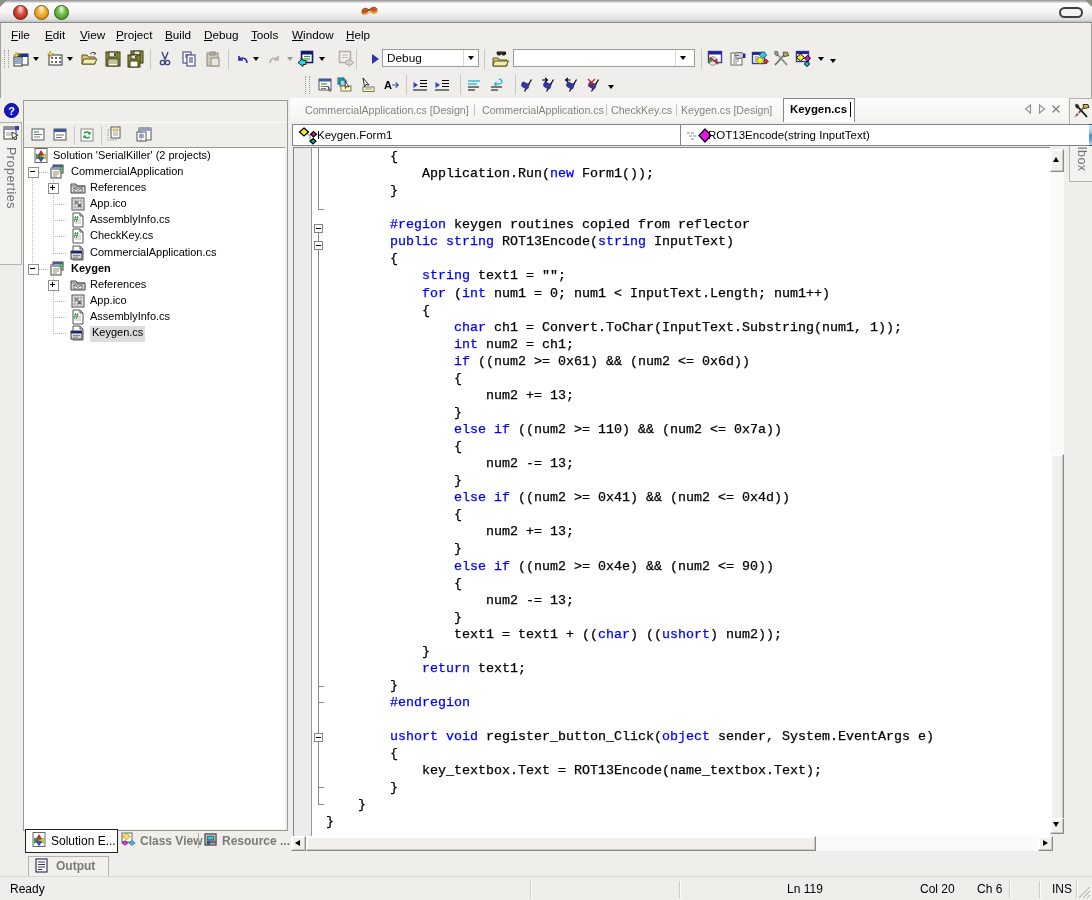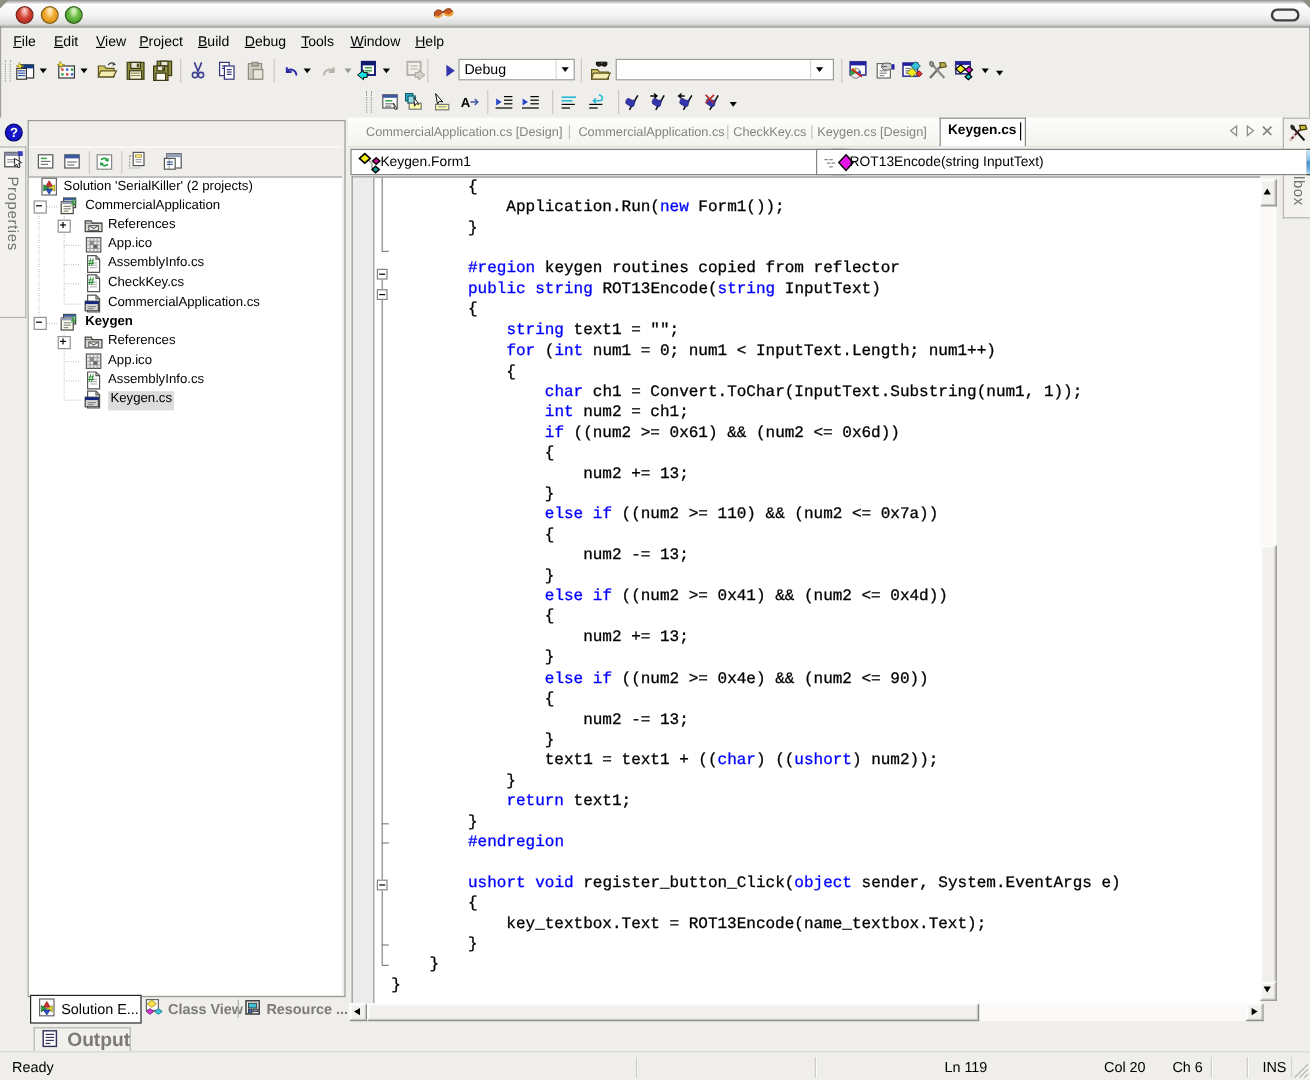--- a/index.html
+++ b/index.html
@@ -671,21 +671,21 @@
   <span class="btab" style="left:118px;top:5px;">Class View</span>
   <div class="abs" style="left:176px;top:4px;width:1px;height:15px;background:#abaaa5;"></div>
   <svg style="left:181px;top:3px" width="16" height="16" viewBox="0 0 16 16">
         <rect x="2" y="2" width="11" height="11" fill="#fff" stroke="#333" stroke-width="1.2"></rect>
         <rect x="4" y="4" width="7" height="4" fill="#3bc2d8" stroke="#333" stroke-width="0.8"></rect>
         <rect x="4" y="9" width="3" height="3" fill="#3a62d0" stroke="#333" stroke-width="0.8"></rect>
         <rect x="8" y="9" width="4" height="2" fill="#94a0b8" stroke="#333" stroke-width="0.8"></rect>
       </svg>
   <span class="btab" style="left:200px;top:5px;">Resource ...</span>
 </div>
-<div id="outrow" class="abs" style="left:22px;top:856px;width:1070px;height:20px;font-size:16px;">
+<div id="outrow" class="abs" style="left:22px;top:856px;width:1070px;height:20px;font-size:12px;">
   <div class="otab"></div>
   <svg style="left:12px;top:2px" width="15" height="15" viewBox="0 0 15 15">
         <rect x="2" y="1" width="11" height="13" fill="#fff" stroke="#33335a" stroke-width="1.2"></rect>
         <line x1="4" y1="4" x2="11" y2="4" stroke="#33335a"></line>
         <line x1="4" y1="6.5" x2="11" y2="6.5" stroke="#33335a"></line>
         <line x1="4" y1="9" x2="11" y2="9" stroke="#33335a"></line>
         <line x1="4" y1="11.5" x2="8" y2="11.5" stroke="#33335a"></line>
       </svg>
   <span class="btab" style="left:34px;top:3px;">Output</span>
 </div>

